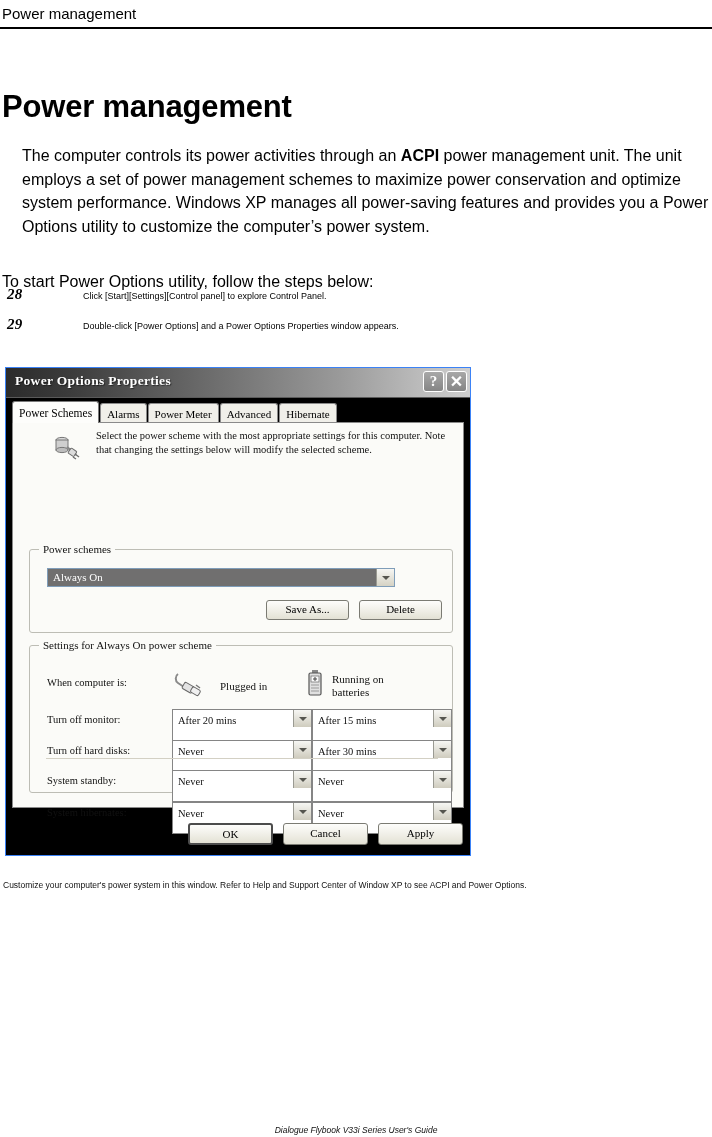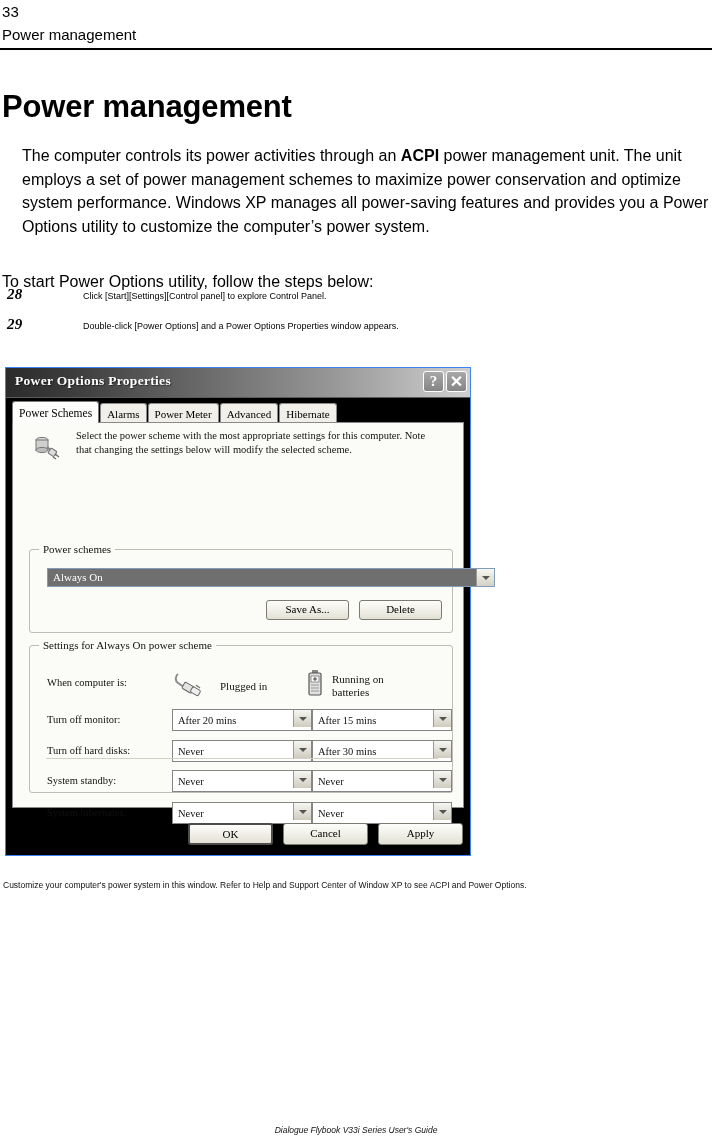--- a/index.html
+++ b/index.html
@@ -186,20 +186,21 @@
   
   .tabpage {
     position: absolute;
     left: 6px;
     top: 54px;
     width: 452px;
     height: 386px;
     background: #fbfbf8;
     border: 1px solid #8a8a8a;
     box-sizing: border-box;
+    padding-left: 20px;
   }
 
   .info-row {
     position: relative;
     height: 52px;
     padding: 8px 0 0 0;
   }
   .info-icon {
     position: absolute;
     left: 19px;
@@ -247,21 +248,21 @@
     top: 222px;
     width: 424px;
     height: 148px;
   }
 
   
   .combo-selected {
     position: absolute;
     left: 17px;
     top: 18px;
-    width: 448px;
+    width: 348px;
     height: 19px;
     border: 1px solid #7f9db9;
     background: #706f6f;
     box-sizing: border-box;
     display: flex;
     align-items: flex-end;
   }
   .combo-selected .val {
     color: #ffffff;
     font-size: 11px;
@@ -326,21 +327,21 @@
     font-size: 11px;
     line-height: 13px;
     color: #111;
   }
   .plug-icon { position: absolute; left: 142px; top: 14px; width: 32px; height: 26px; }
   .batt-icon { position: absolute; left: 278px; top: 12px; width: 14px; height: 26px; }
 
   .combo {
     position: absolute;
     width: 140px;
-    height: 22px;
+    height: 32px;
     border: 1px solid #858585;
     background: #ffffff;
     box-sizing: border-box;
   }
   .combo .val {
     font-size: 10.5px;
     padding-left: 5px;
     line-height: 17px;
     color: #111;
     white-space: nowrap;
@@ -396,21 +397,20 @@
     text-align: center;
     font-size: 8.5px;
     font-style: italic;
     color: #111;
   }
 </style>
 </head>
 <body>
 
 <div class="page-header">
-  <div class="page-number">33</div>
   <div class="header-title">Power management</div>
   <div class="header-rule"></div>
 </div>
 
 <h1 class="main-heading">Power management</h1>
 
 <p class="body-copy"><span>The computer controls its power activities through an </span><b>ACPI</b><span> power management unit. The unit employs a set of power management schemes to maximize power conservation and optimize system performance. Windows XP manages all power-saving features and provides you a Power Options utility to customize the computer’s power system.</span></p>
 
 <p class="lead-line">To start Power Options utility, follow the steps below:</p>
 

